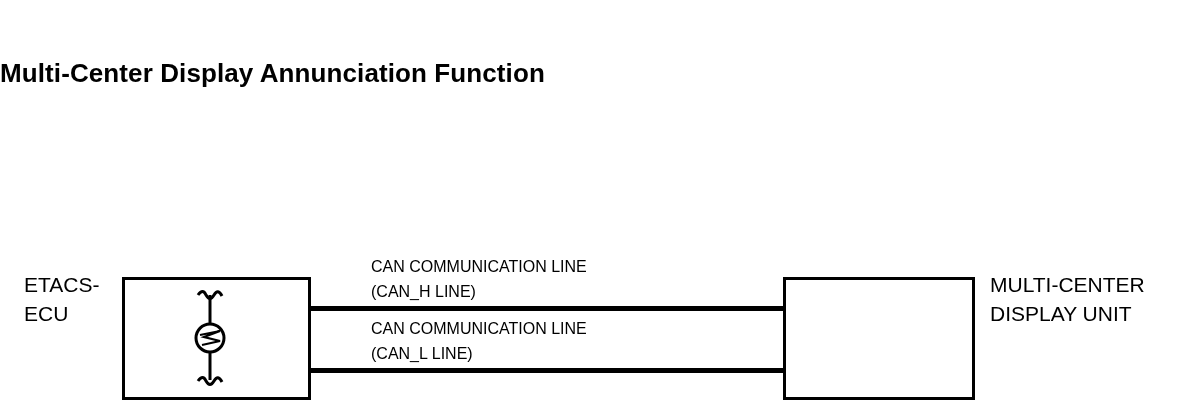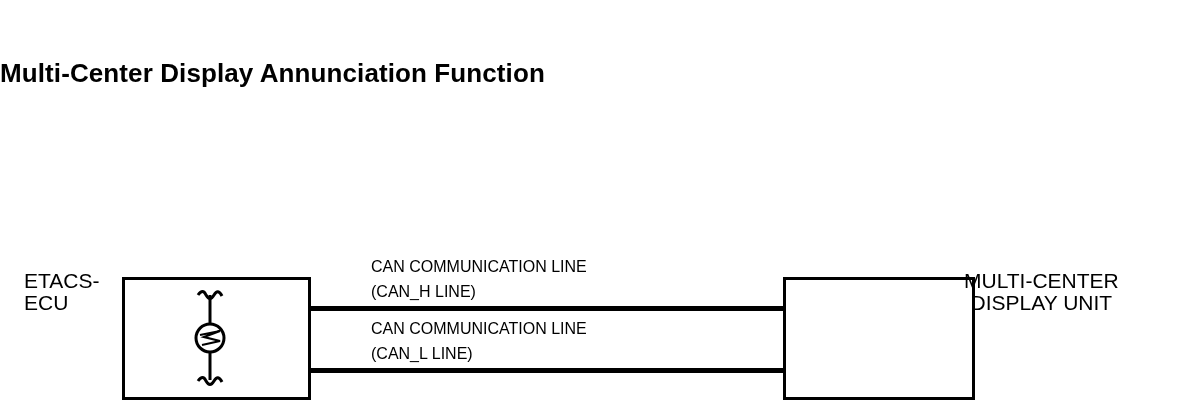--- a/index.html
+++ b/index.html
@@ -54,32 +54,32 @@
     left: 783px;
     top: 277px;
     width: 192px;
     height: 123px;
   }
 
   
   .block-label {
     position: absolute;
     font-size: 21px;
-    line-height: 22px;
+    line-height: 29px;
     white-space: pre-line;
   }
   #etacs-ecu-label {
     left: 24px;
     top: 270px;
     text-align: left;
   }
   #multi-center-display-label {
-    left: 964px;
+    left: 990px;
     top: 270px;
-    text-align: center;
+    text-align: left;
   }
 
   
   .line-label {
     position: absolute;
     font-size: 16px;
     line-height: 25px;
     white-space: pre-line;
     left: 371px;
   }

